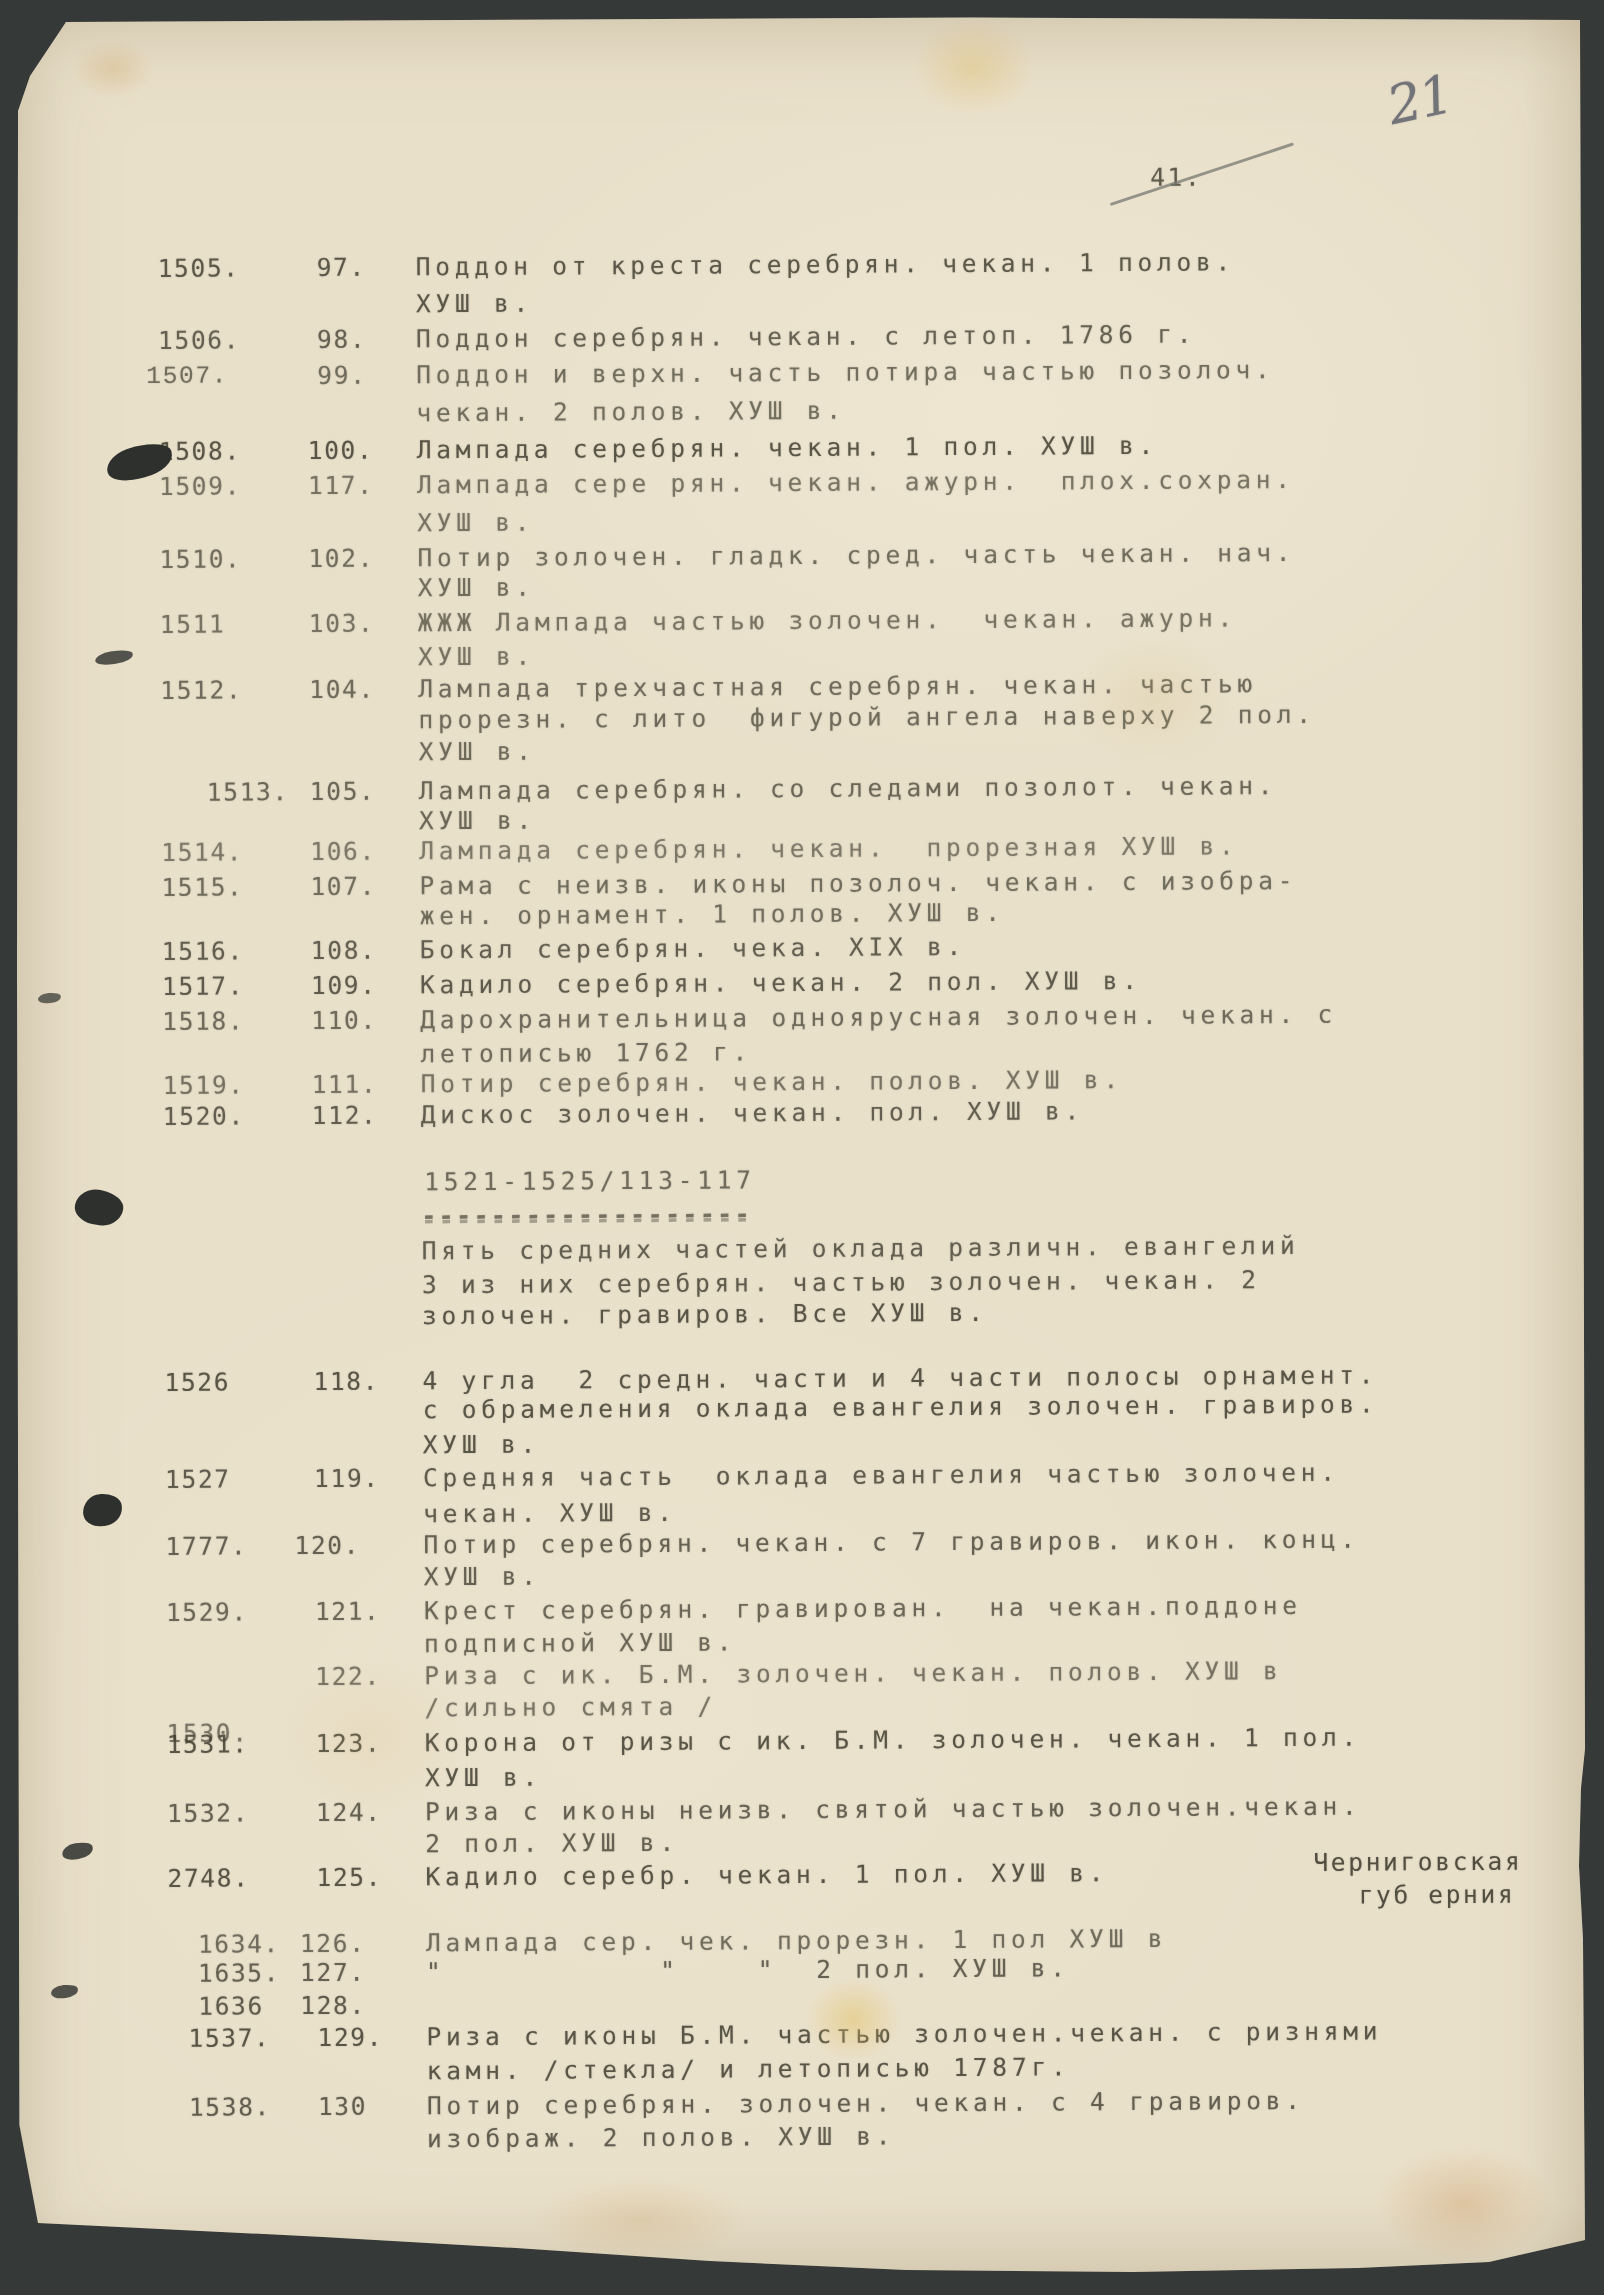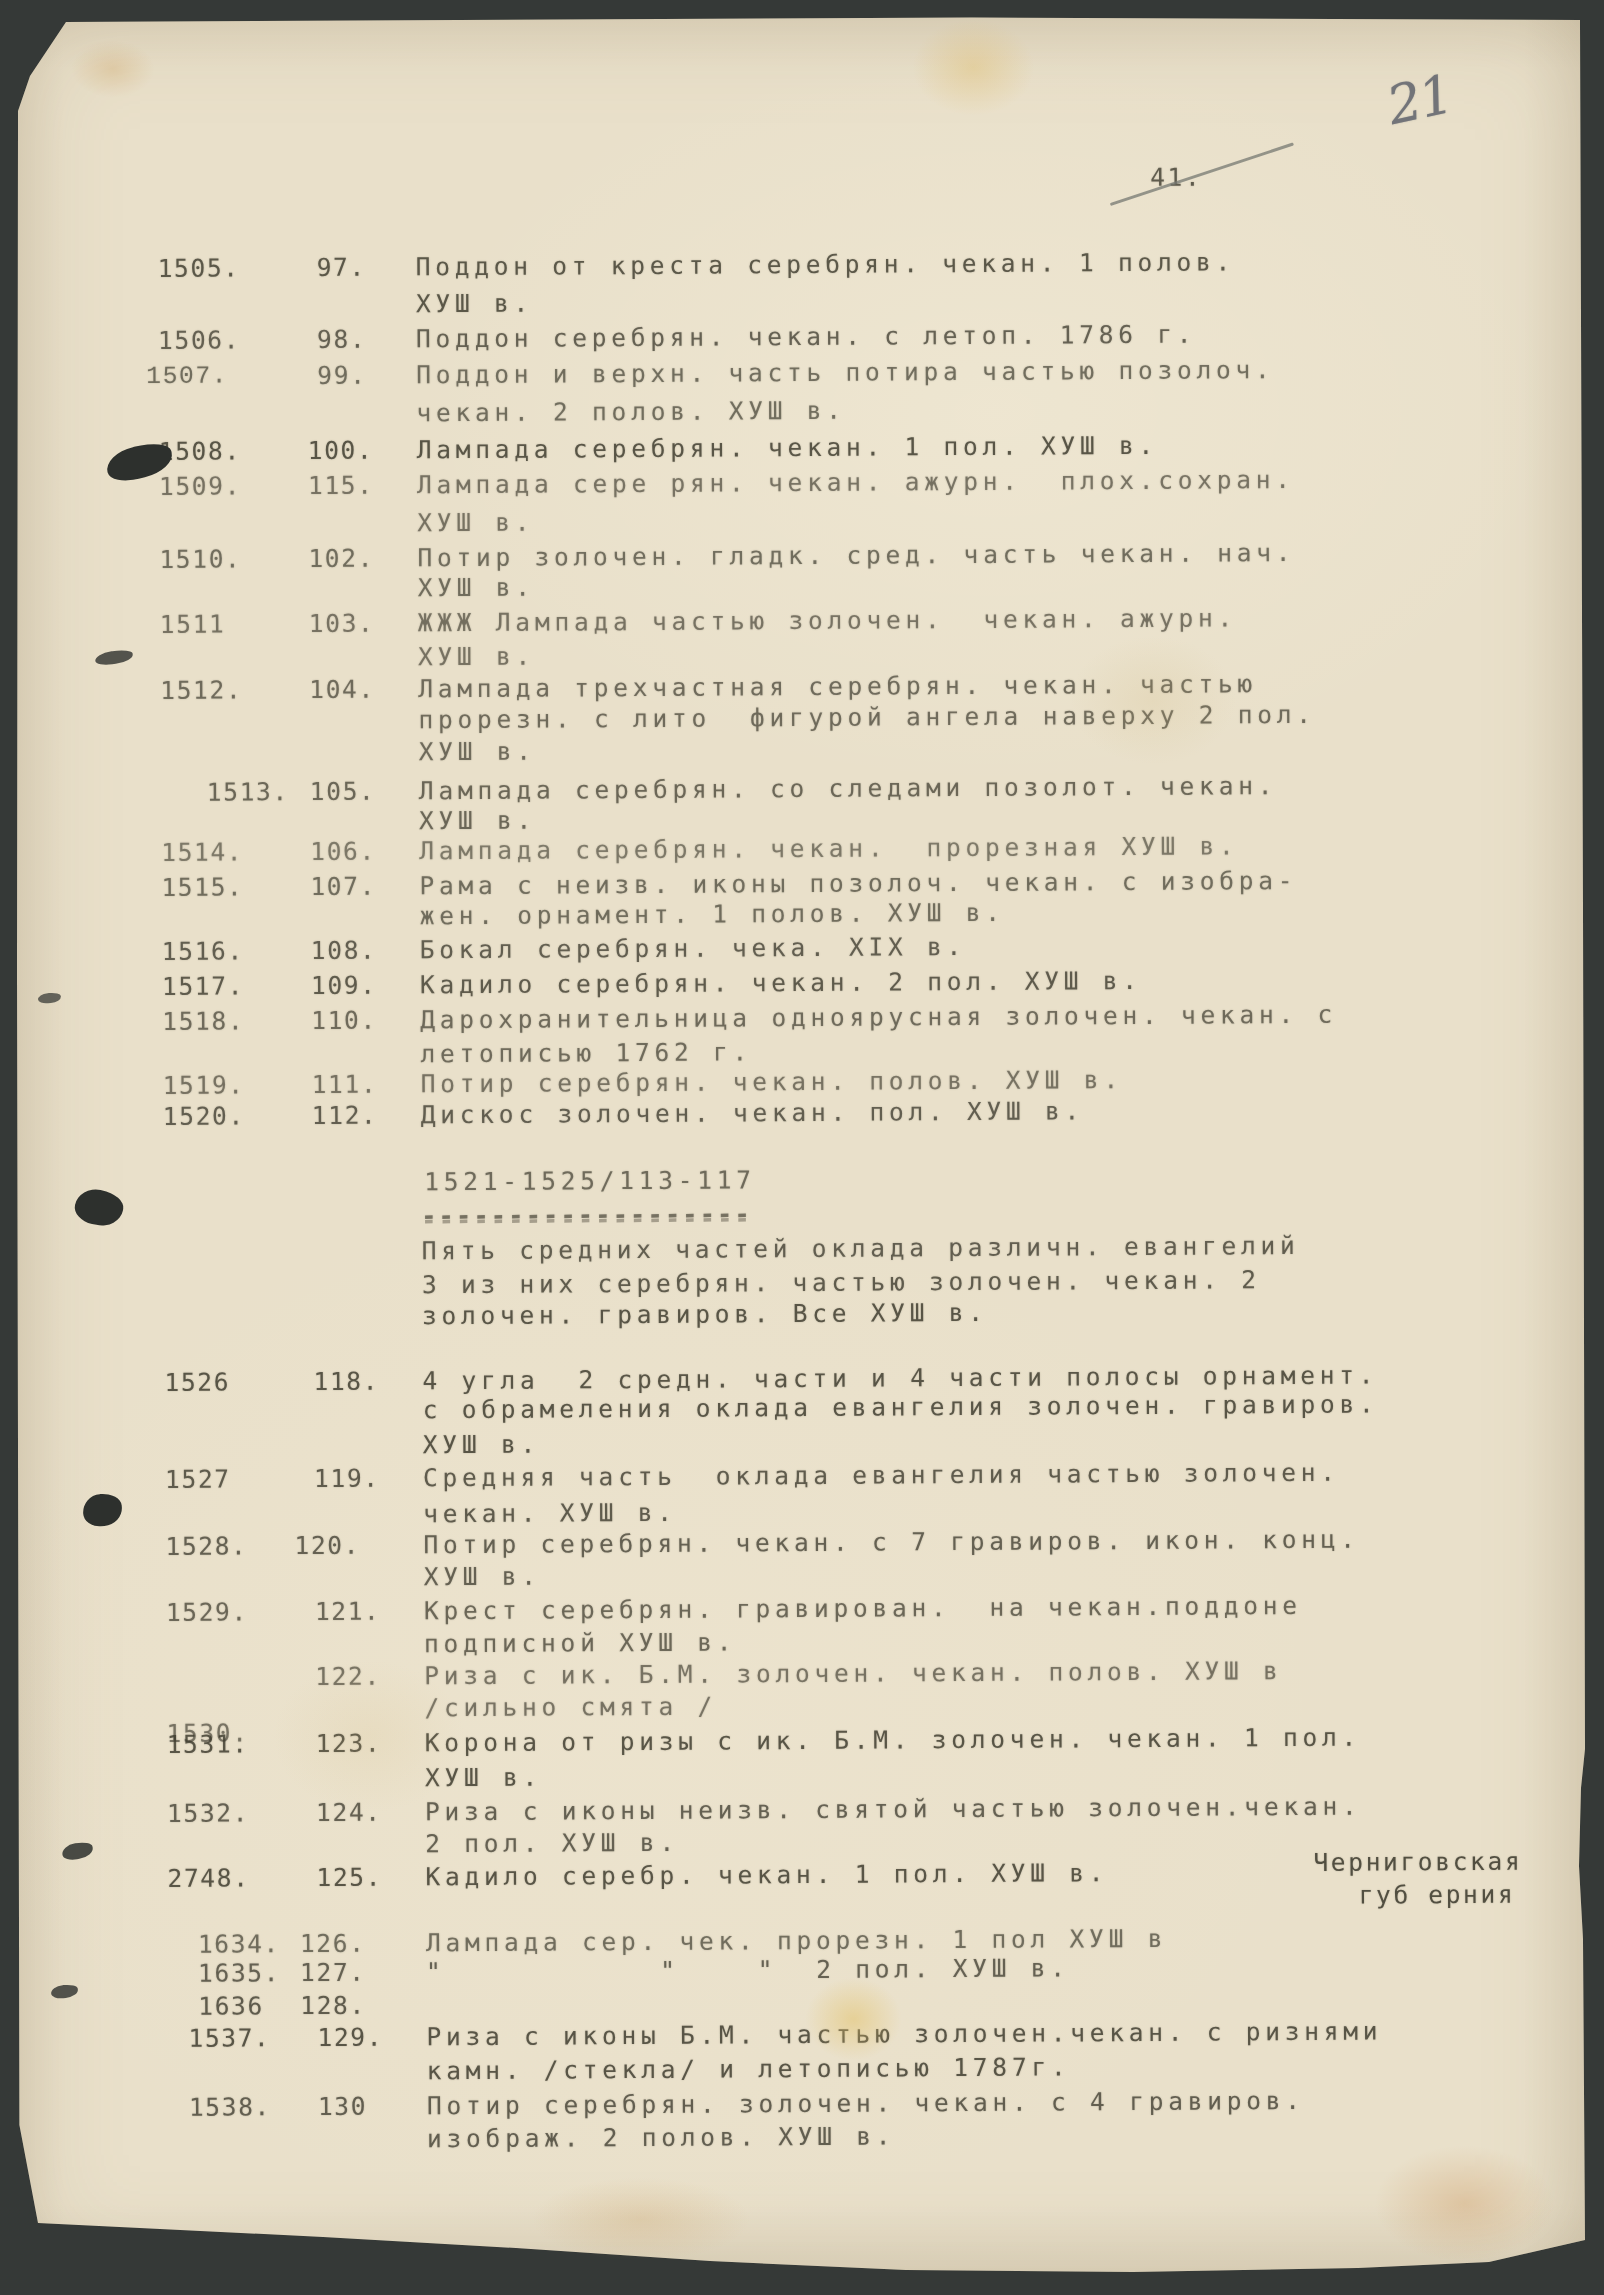--- a/index.html
+++ b/index.html
@@ -95,21 +95,21 @@
         <div class="line desc" style="left: 421px; top: 355px;">Поддон и верхн. часть потира частью позолоч.</div>
         <div class="line desc" style="left: 421px; top: 393px;">чекан. 2 полов. ХУШ в.</div>
       </div>
       <div style="--tone: 0.8;">
         <div class="line num" style="left: 163px; top: 430px;">1508.</div>
         <div class="line num" style="left: 312px; top: 430px;">100.</div>
         <div class="line desc" style="left: 421px; top: 430px;">Лампада серебрян. чекан. 1 пол. ХУШ в.</div>
       </div>
       <div style="--tone: 0.55;">
         <div class="line num" style="left: 163px; top: 465px;">1509.</div>
-        <div class="line num" style="left: 312px; top: 465px;">115.</div>
+        <div class="line num" style="left: 312px; top: 465px;">117.</div>
         <div class="line desc" style="left: 421px; top: 465px;">Лампада сере рян. чекан. ажурн.  плох.сохран.</div>
         <div class="line desc" style="left: 421px; top: 503px;">ХУШ в.</div>
       </div>
       <div style="--tone: 0.6;">
         <div class="line num" style="left: 163px; top: 538px;">1510.</div>
         <div class="line num" style="left: 312px; top: 538px;">102.</div>
         <div class="line desc" style="left: 421px; top: 538px;">Потир золочен. гладк. сред. часть чекан. нач.</div>
         <div class="line desc" style="left: 421px; top: 568px;">ХУШ в.</div>
       </div>
       <div style="--tone: 0.55;">
@@ -175,21 +175,21 @@
         <div class="line desc" style="left: 421px; top: 1390px;">с обрамеления оклада евангелия золочен. гравиров.</div>
         <div class="line desc" style="left: 421px; top: 1425px;">ХУШ в.</div>
       </div>
       <div style="--tone: 0.75;">
         <div class="line num" style="left: 163px; top: 1458px;">1527</div>
         <div class="line num" style="left: 312px; top: 1458px;">119.</div>
         <div class="line desc" style="left: 421px; top: 1458px;">Средняя часть  оклада евангелия частью золочен.</div>
         <div class="line desc" style="left: 421px; top: 1494px;">чекан. ХУШ в.</div>
       </div>
       <div style="--tone: 0.7;">
-        <div class="line num" style="left: 163px; top: 1525px;">1528.</div>
+        <div class="line num" style="left: 163px; top: 1525px;">1777.</div>
         <div class="line num" style="left: 292px; top: 1525px;">120.</div>
         <div class="line desc" style="left: 421px; top: 1525px;">Потир серебрян. чекан. с 7 гравиров. икон. конц.</div>
         <div class="line desc" style="left: 421px; top: 1557px;">ХУШ в.</div>
       </div>
       <div style="--tone: 0.65;">
         <div class="line num" style="left: 163px; top: 1591px;">1529.</div>
         <div class="line num" style="left: 312px; top: 1591px;">121.</div>
         <div class="line desc" style="left: 421px; top: 1591px;">Крест серебрян. гравирован.  на чекан.поддоне</div>
         <div class="line desc" style="left: 421px; top: 1624px;">подписной ХУШ в.</div>
       </div>

